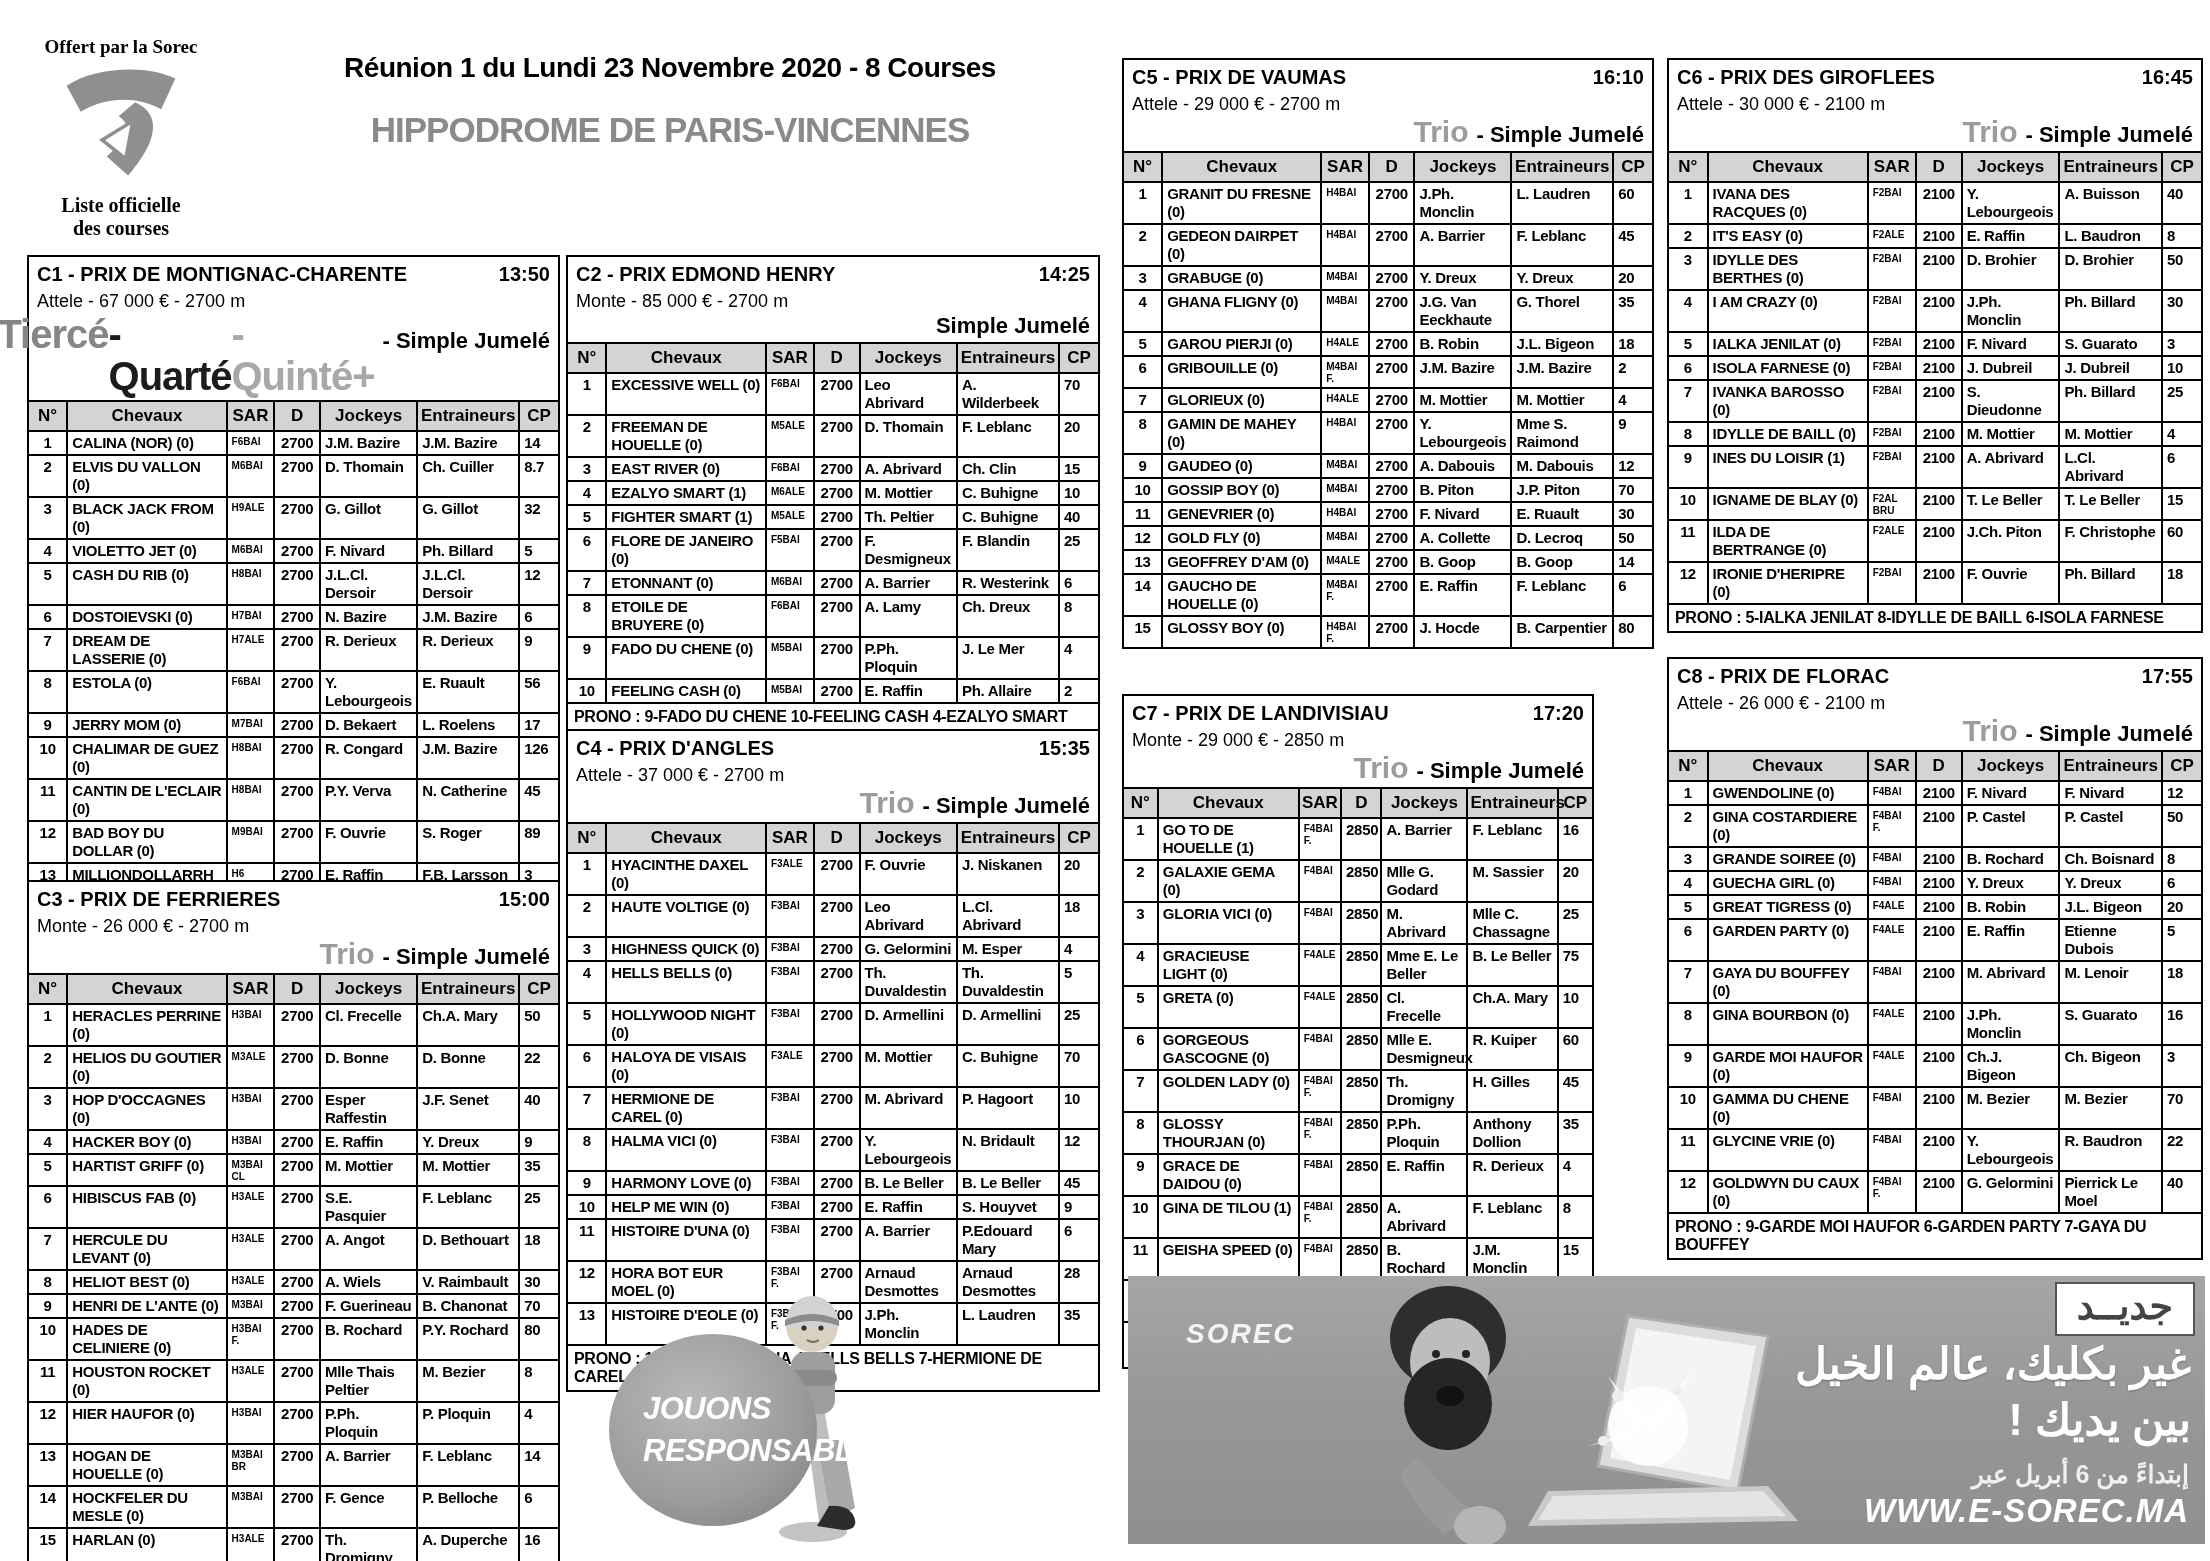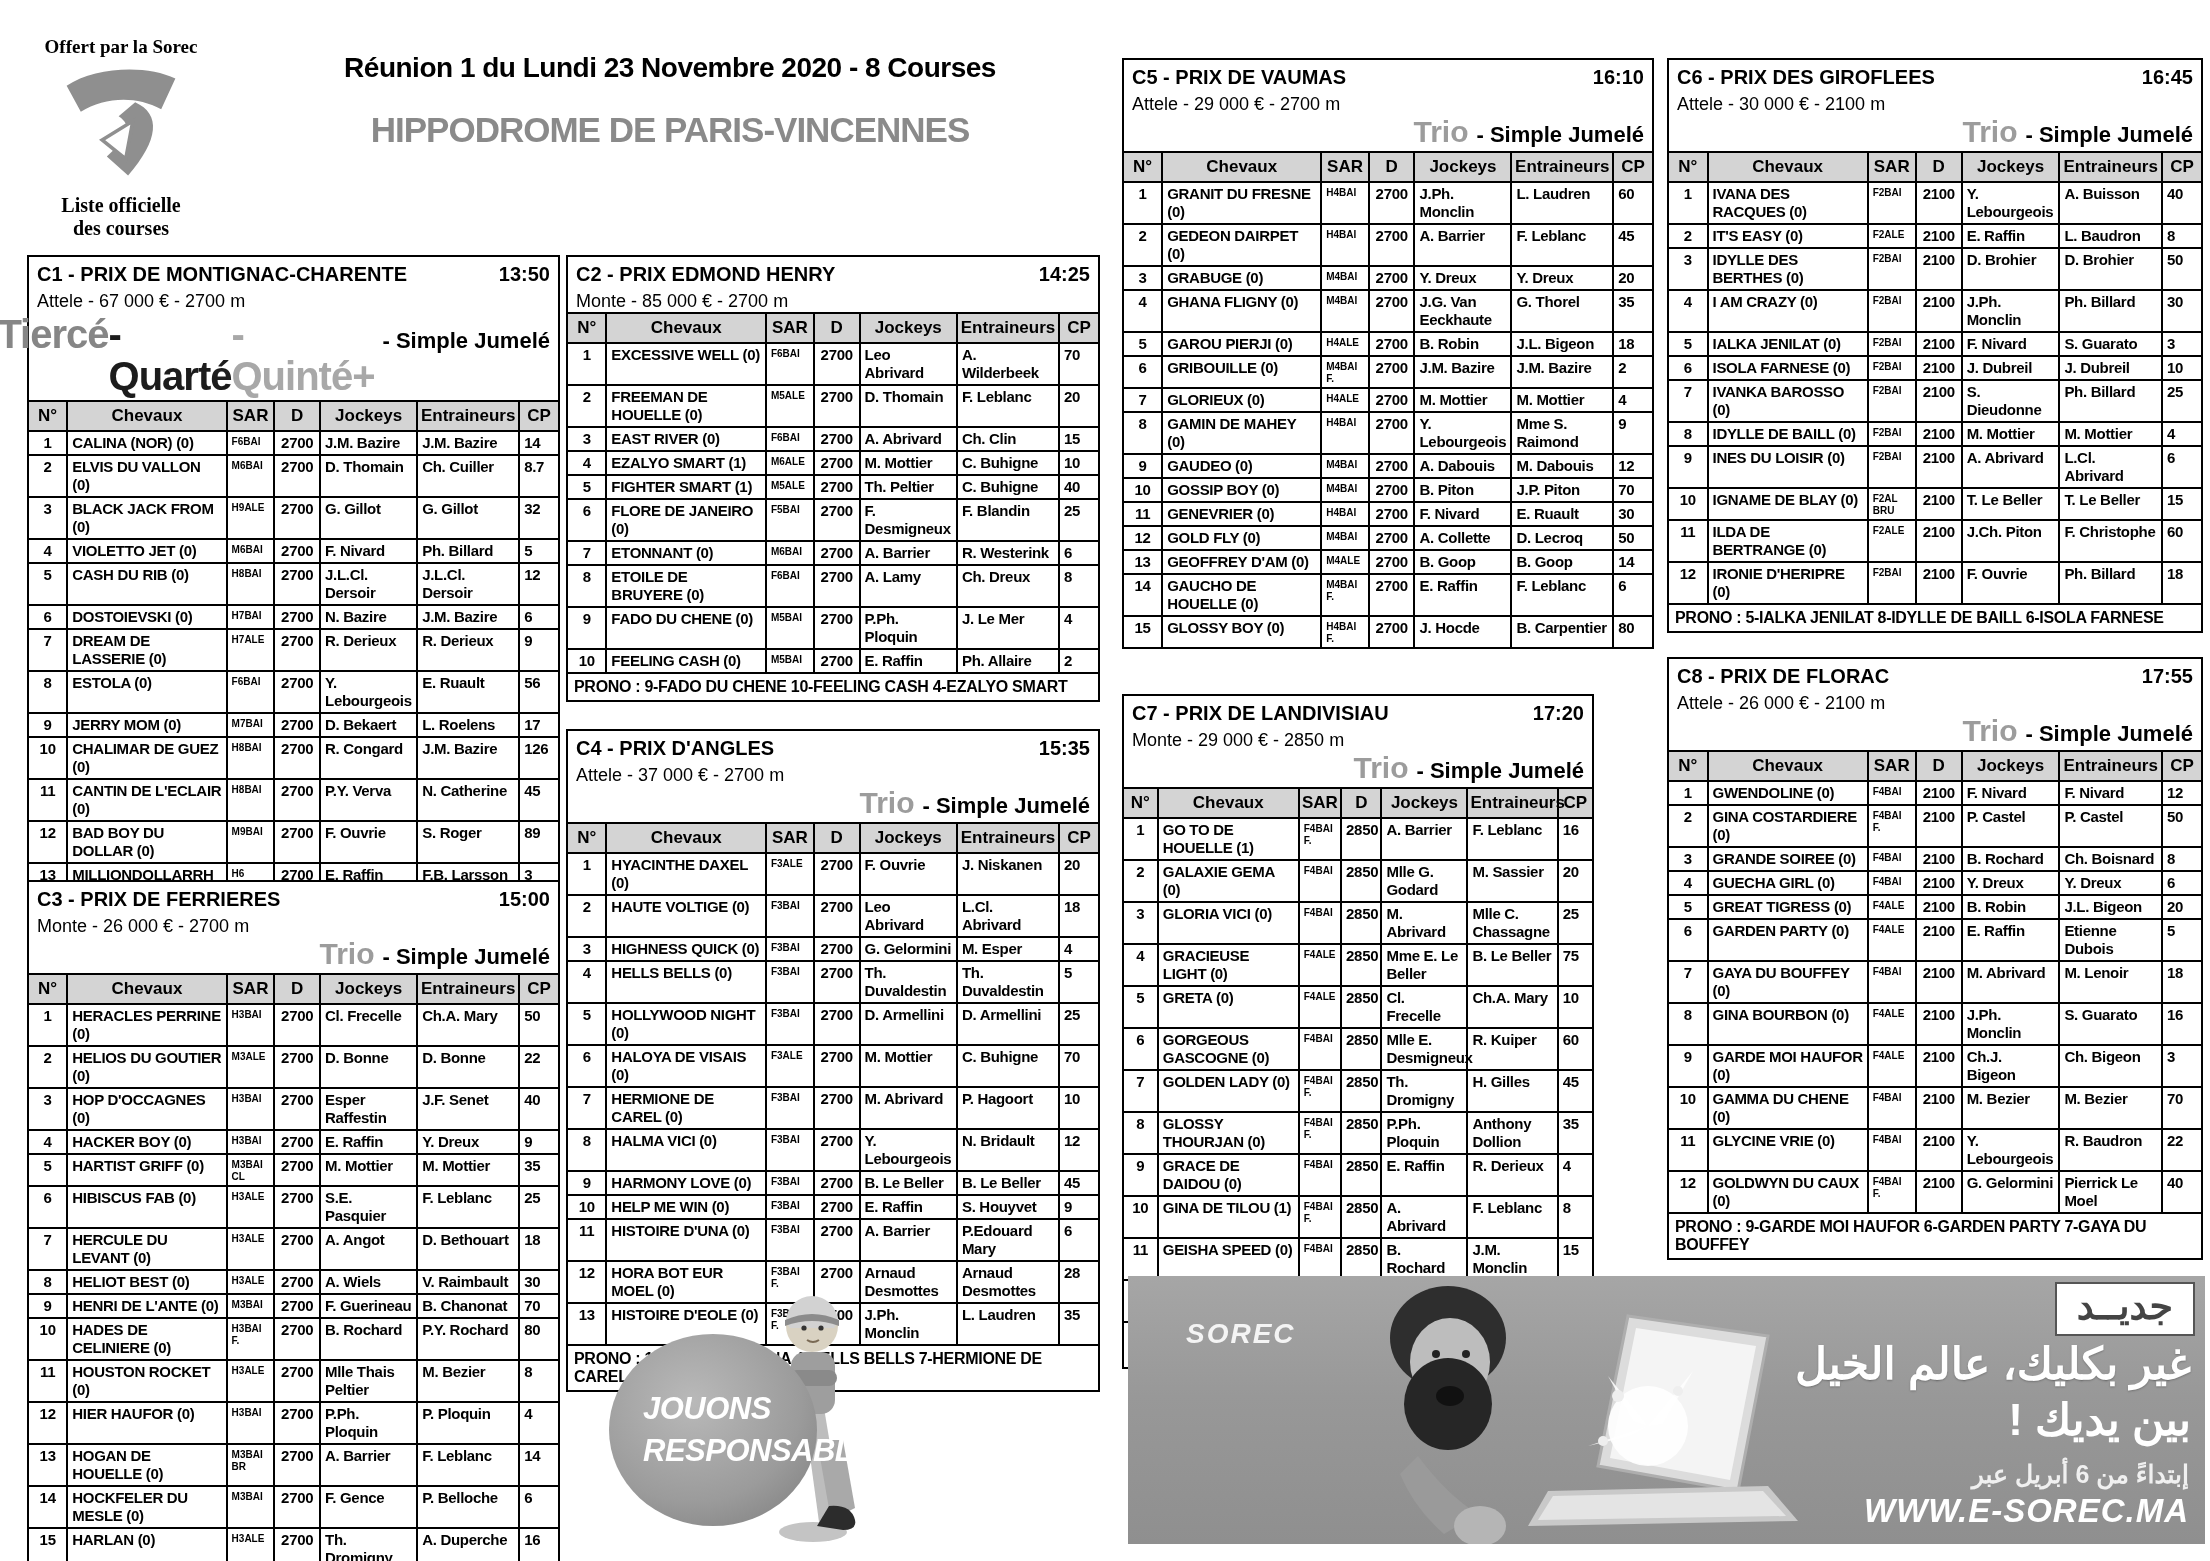--- a/index.html
+++ b/index.html
@@ -248,20 +248,23 @@
         </table>
         <div class="race-prono">PRONO : 4-VIOLETTO JET 6-DOSTOIEVSKI 2-ELVIS DU VALLON</div>
       </div>
       <div class="race" style="left: 566px; top: 255px; width: 534px;">
         <div class="race-head">
           <div class="race-title-row">
             <span>C2 -  PRIX EDMOND HENRY</span>
             <span>14:25</span>
           </div>
           <div class="race-cond">Monte - 85 000 € - 2700 m</div>
+          <div class="race-bets">
+            <span class="bet-small">Simple Jumelé</span>
+          </div>
         </div>
         <table class="race-table">
           <colgroup>
             <col style="width: 7.4%;">
             <col style="width: 30%;">
             <col style="width: 9%;">
             <col style="width: 8.6%;">
             <col style="width: 18.3%;">
             <col style="width: 19.2%;">
             <col style="width: 7.5%;">
@@ -972,21 +975,21 @@
               <td class="c-num">8</td>
               <td class="c-name">IDYLLE DE BAILL (0)</td>
               <td class="c-sar">F2BAI</td>
               <td class="c-d">2100</td>
               <td class="c-jockey">M. Mottier</td>
               <td class="c-trainer">M. Mottier</td>
               <td class="c-cp">4</td>
             </tr>
             <tr>
               <td class="c-num">9</td>
-              <td class="c-name">INES DU LOISIR (0)</td>
+              <td class="c-name">INES DU LOISIR (1)</td>
               <td class="c-sar">F2BAI</td>
               <td class="c-d">2100</td>
               <td class="c-jockey">A. Abrivard</td>
               <td class="c-trainer">L.Cl. Abrivard</td>
               <td class="c-cp">6</td>
             </tr>
             <tr>
               <td class="c-num">10</td>
               <td class="c-name">IGNAME DE BLAY (0)</td>
               <td class="c-sar">F2AL BRU</td>

